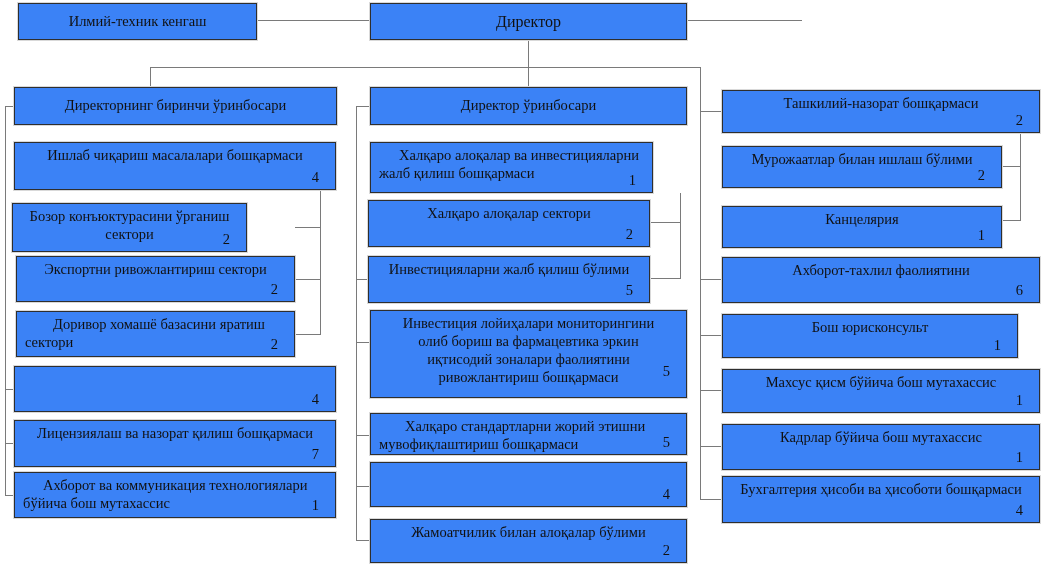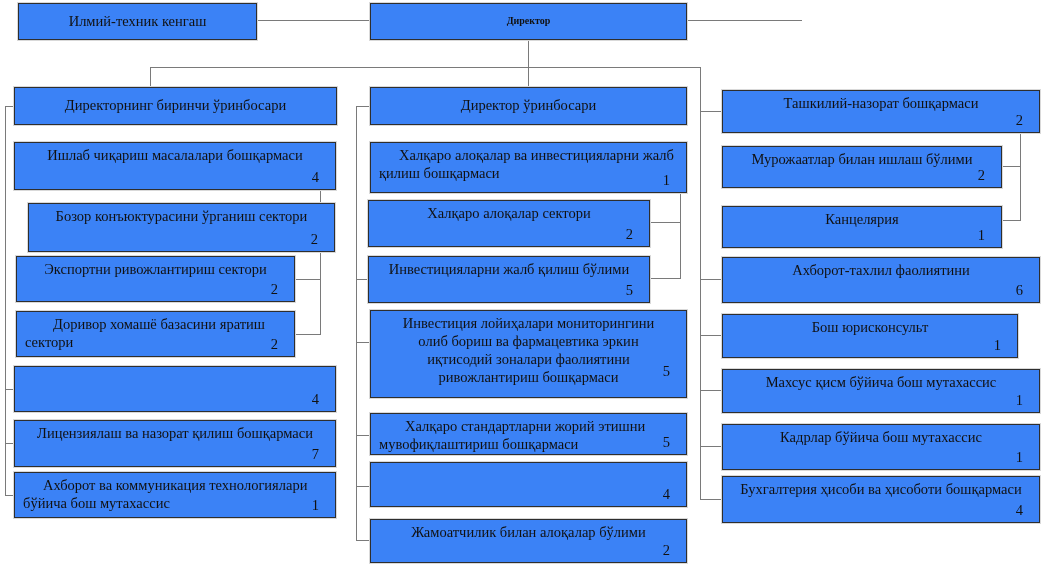--- a/index.html
+++ b/index.html
@@ -9,21 +9,21 @@
   }
   .wires{position:absolute;left:0;top:0;width:1047px;height:569px;}
   .box{
     position:absolute;box-sizing:border-box;background:#3b82f6;
     border:1px solid #2e2e2e;font-size:14.5px;line-height:1.24;
     box-shadow:0 0 0 1px #d9d9d9;
   }
   .box .lbl{padding:4px 8px 0;text-align:center;}
   .box.vcenter{display:flex;align-items:center;justify-content:center;}
   .box.vcenter .lbl{padding:0 8px;}
-  .box.bold .lbl{font-weight:bold;font-size:10px;}
+  .box.bold .lbl{font-weight:normal;font-size:16px;}
   .box.just .lbl{text-align:left;}
   .num{position:absolute;right:16px;bottom:2px;font-size:14.5px;}
 </style>
 </head>
 <body>
 
 <div class="stage">
 
   <svg class="wires" width="1047" height="569" viewBox="0 0 1047 569" shape-rendering="crispEdges">
     <g stroke="#7a7a7a" stroke-width="1" fill="none">
@@ -74,21 +74,21 @@
     <div class="lbl">Директор</div>
   </div>
 
   <div class="box vcenter" style="left:14px;top:87px;width:323px;height:38px">
     <div class="lbl">Директорнинг биринчи ўринбосари</div>
   </div>
   <div class="box" style="left:14px;top:142px;width:322px;height:48px">
     <div class="lbl">Ишлаб чиқариш масалалари бошқармаси</div>
     <div class="num">4</div>
   </div>
-  <div class="box" style="left:28px;top:203px;width:307px;height:49px">
+  <div class="box" style="left:12px;top:203px;width:235px;height:49px">
     <div class="lbl">Бозор конъюктурасини ўрганиш сектори</div>
     <div class="num">2</div>
   </div>
   <div class="box" style="left:16px;top:256px;width:279px;height:46px">
     <div class="lbl">Экспортни ривожлантириш сектори</div>
     <div class="num">2</div>
   </div>
   <div class="box just" style="left:16px;top:311px;width:279px;height:46px">
     <div class="lbl" style="text-indent:28px">Доривор хомашё базасини яратиш сектори</div>
     <div class="num">2</div>
@@ -101,21 +101,21 @@
     <div class="num">7</div>
   </div>
   <div class="box just" style="left:14px;top:472px;width:322px;height:46px">
     <div class="lbl" style="text-indent:20px">Ахборот ва коммуникация технологиялари бўйича бош мутахассис</div>
     <div class="num">1</div>
   </div>
 
   <div class="box vcenter" style="left:370px;top:87px;width:317px;height:38px">
     <div class="lbl">Директор ўринбосари</div>
   </div>
-  <div class="box just" style="left:370px;top:142px;width:317px;height:51px">
+  <div class="box just" style="left:370px;top:142px;width:283px;height:51px">
     <div class="lbl" style="text-indent:20px">Халқаро алоқалар ва инвестицияларни жалб қилиш бошқармаси</div>
     <div class="num">1</div>
   </div>
   <div class="box" style="left:368px;top:200px;width:282px;height:47px">
     <div class="lbl">Халқаро алоқалар сектори</div>
     <div class="num">2</div>
   </div>
   <div class="box" style="left:368px;top:256px;width:282px;height:47px">
     <div class="lbl">Инвестицияларни жалб қилиш бўлими</div>
     <div class="num">5</div>

